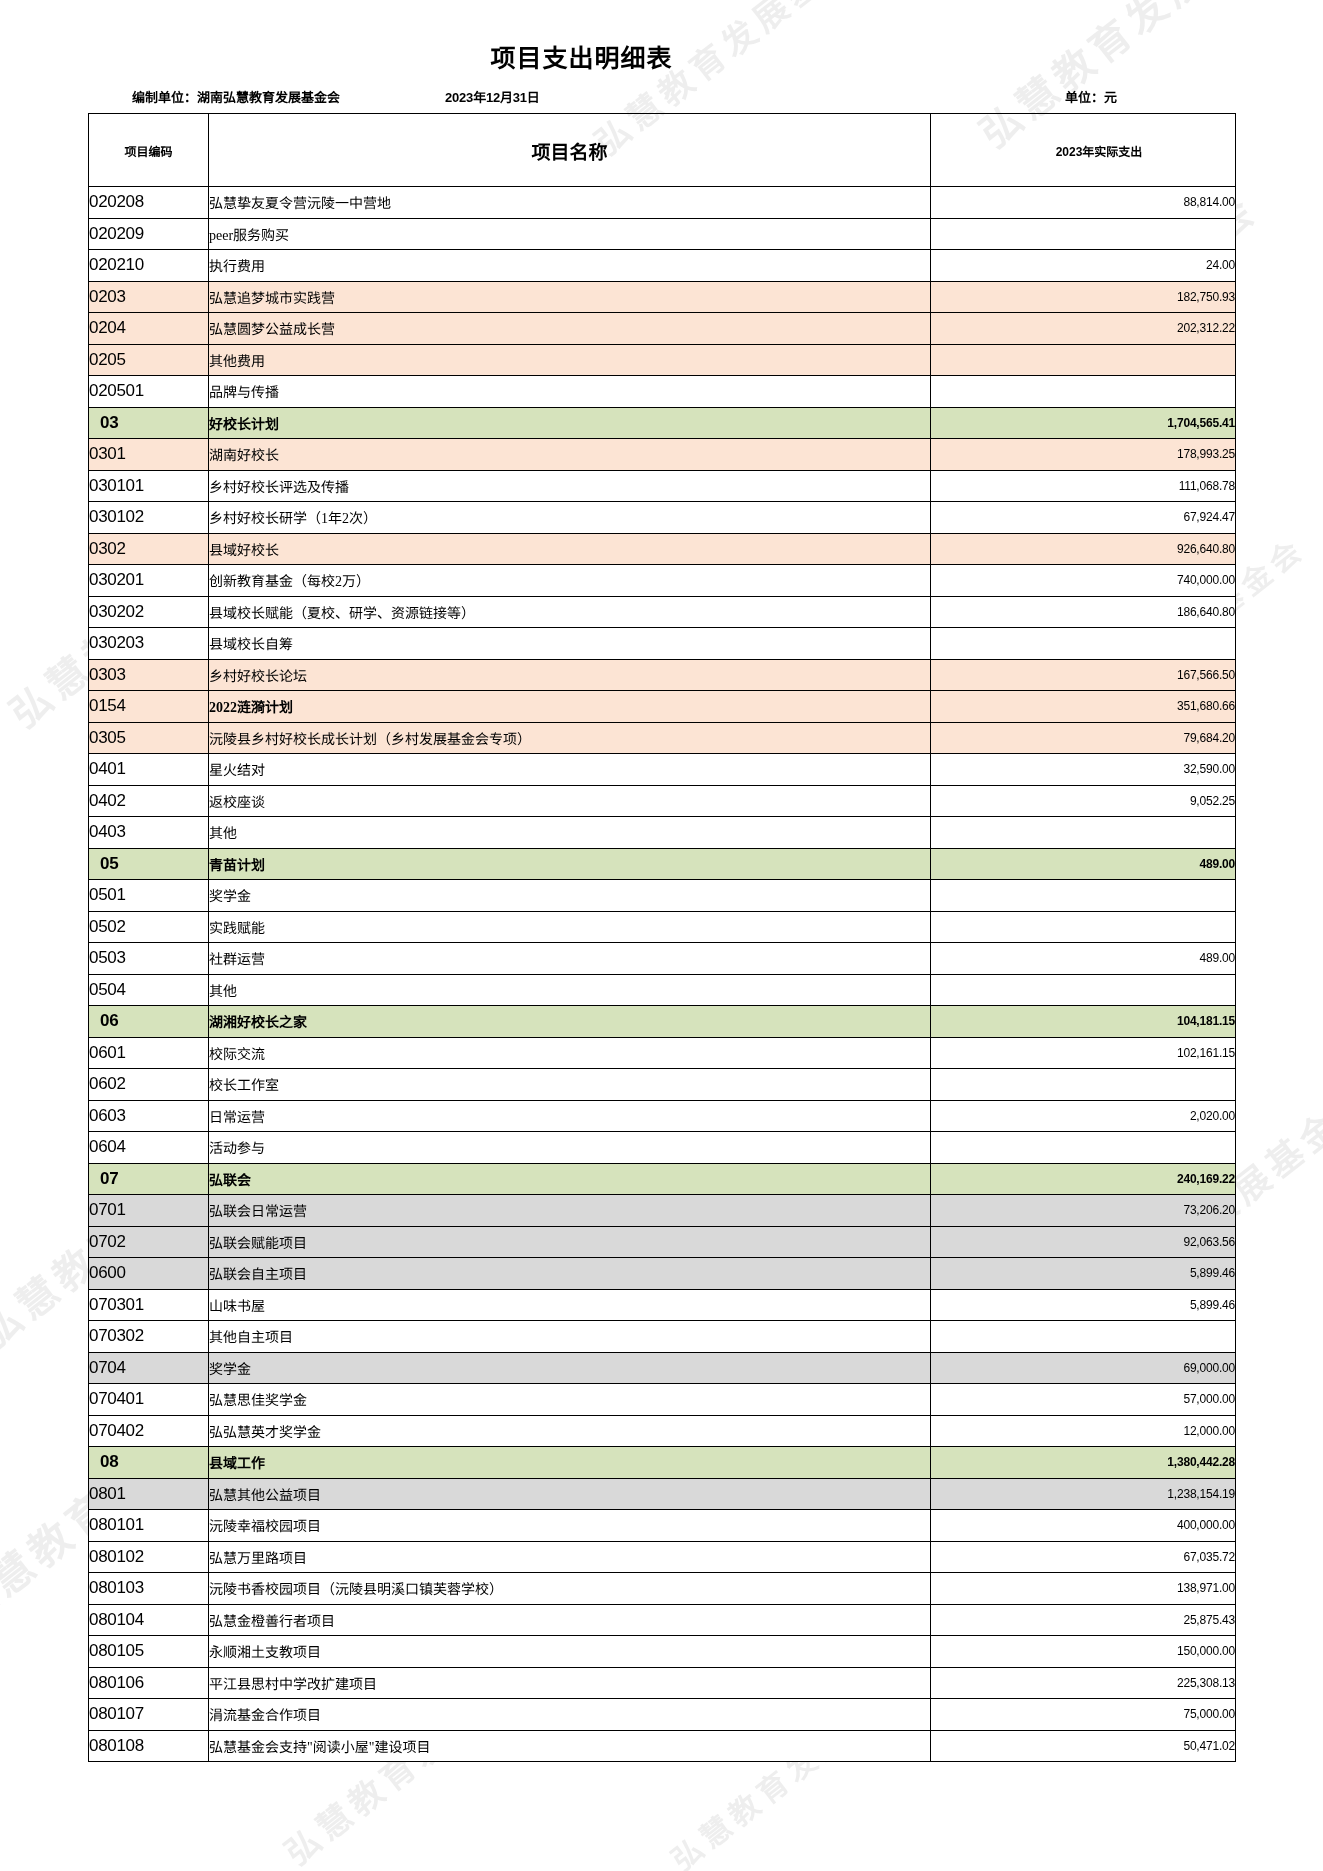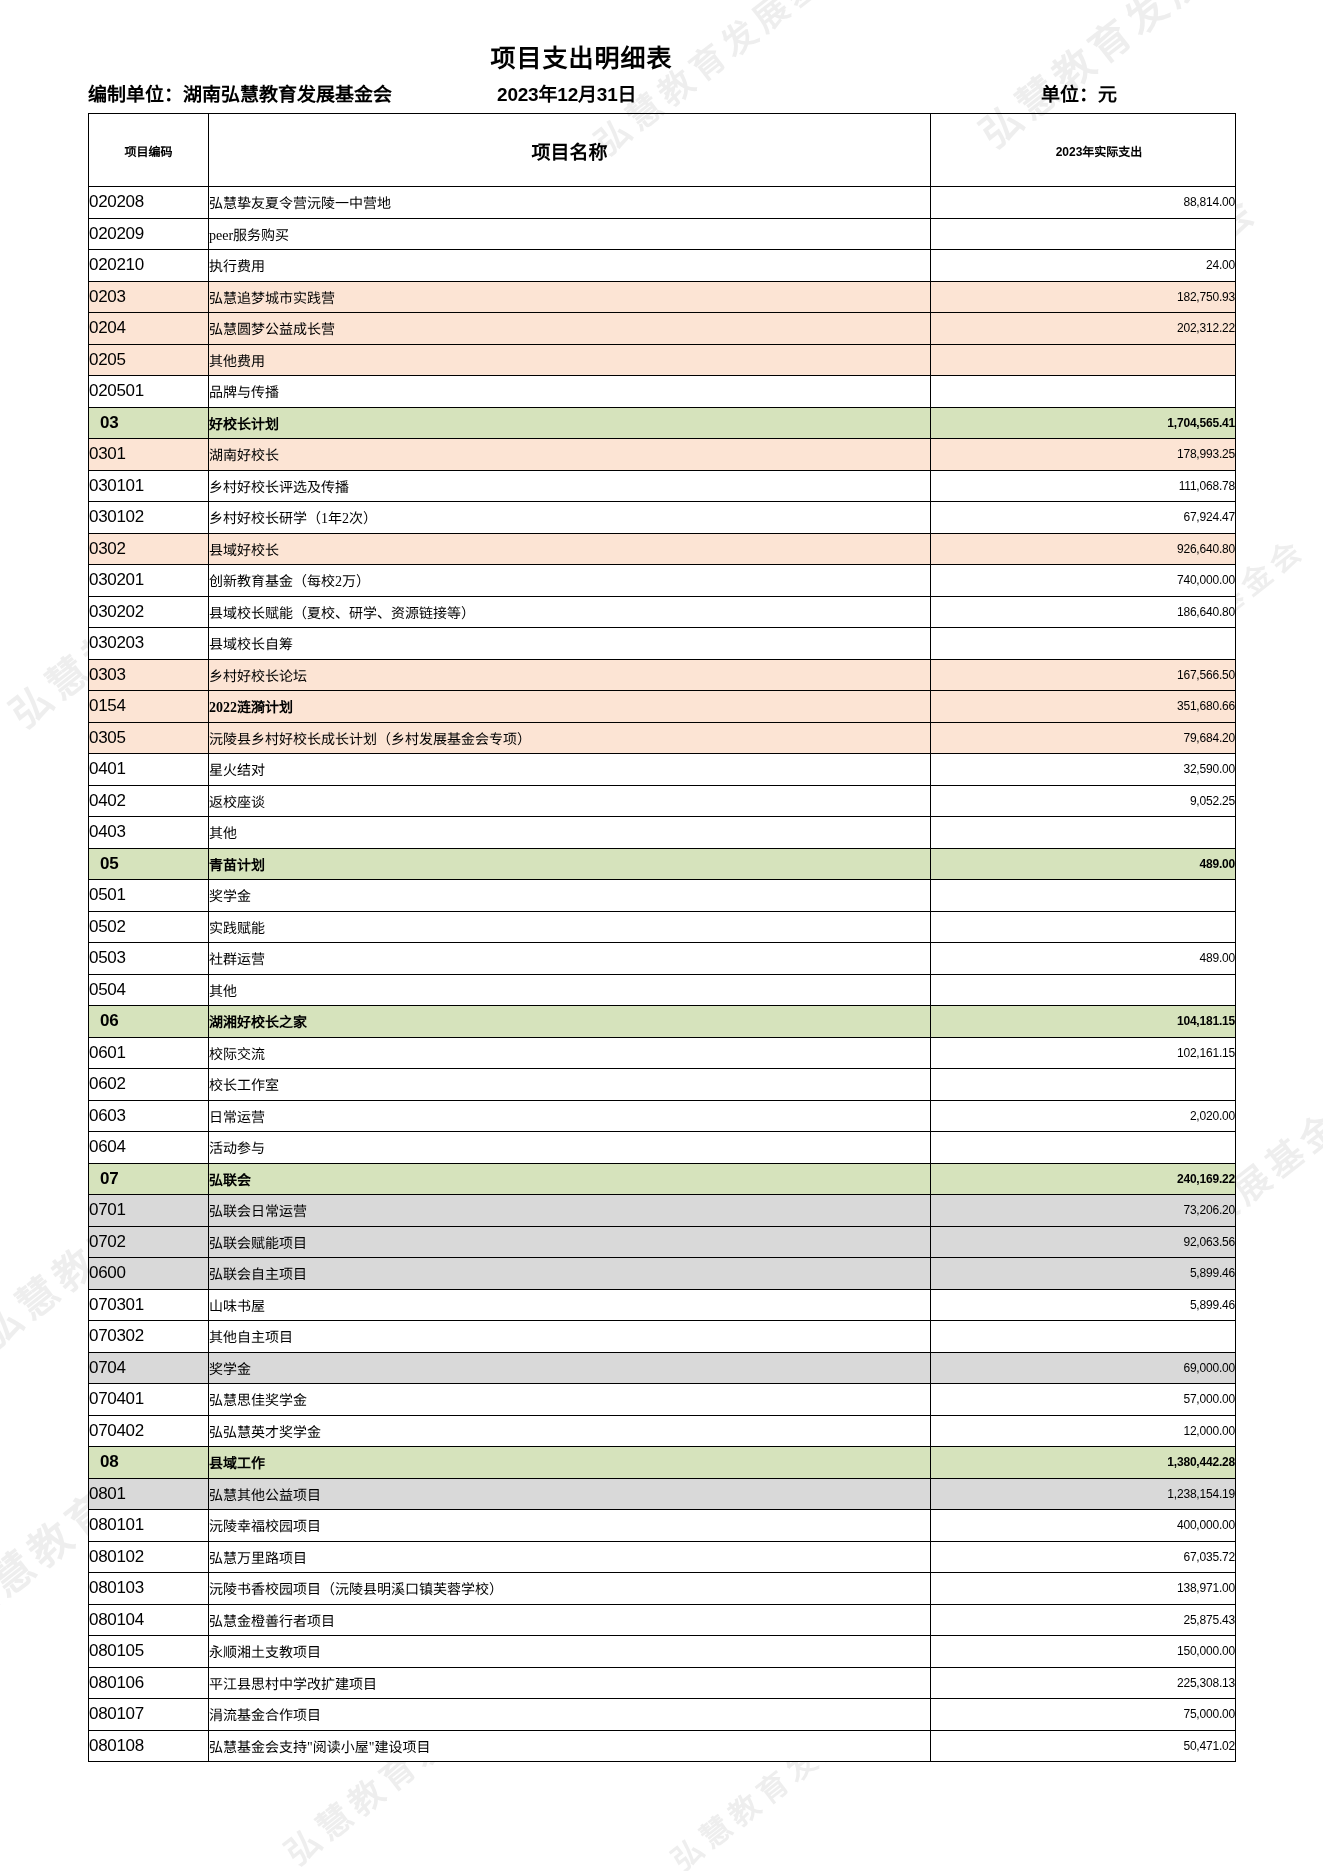--- a/index.html
+++ b/index.html
@@ -52,25 +52,26 @@
     letter-spacing: 1px;
     margin: 0;
     padding-top: 38px;
     padding-bottom: 6px;
     padding-right: 160px;
   }
 
   .meta-row {
     display: flex;
     align-items: flex-end;
-    font-size: 19px;
+    font-size: 13px;
     font-family: "Liberation Sans", "DejaVu Sans", sans-serif;
     font-weight: 700;
     padding-bottom: 7px;
     height: 26px;
+    margin-left: 44px;
   }
   .meta-unit-maker { flex: 0 0 auto; }
   .meta-date {
     flex: 0 0 auto;
     margin-left: 105px;
     letter-spacing: -0.2px;
   }
   .meta-currency {
     margin-left: auto;
     padding-right: 118px;

